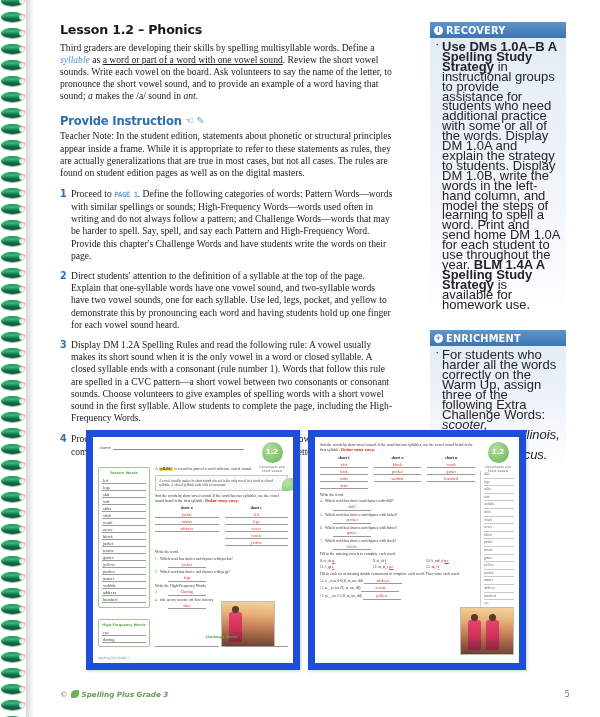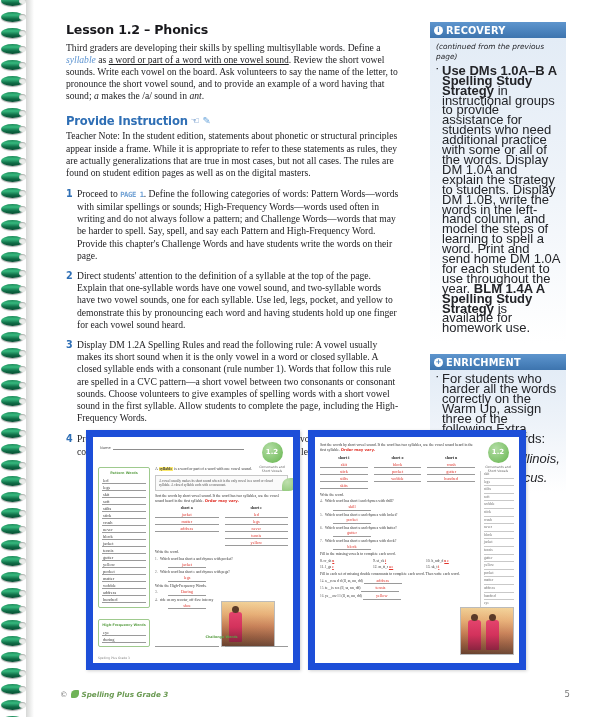--- a/index.html
+++ b/index.html
@@ -39,21 +39,21 @@
   }
 
   
   #page {
     position:absolute; left:26px; top:0; width:574px; height:717px;
     background:#fff;
   }
 
   
   #maincol {
-    position:absolute; left:34px; top:22px; width:333px;margin-left:6px;
+    position:absolute; left:34px; top:22px; width:333px;
   }
   .lesson-title {
     font-family:"DejaVu Sans", sans-serif;
     font-weight:bold; font-size:12.6px; color:#18181c;
     letter-spacing:-.2px; margin:0 0 5px 0;
   }
   .sec-head {
     font-family:"DejaVu Sans", sans-serif;
     font-weight:bold; font-size:11.6px; color:#2f6fb5;
     letter-spacing:-.2px; margin:0 0 2px 0;
@@ -490,21 +490,20 @@
     </ol>
   </div>
 
   <div id="sidecol">
 
     <div class="sb-head">
       <span class="badge">i</span>
       <span>RECOVERY</span>
     </div>
     <div class="sb-body">
-      <p class="cont">(continued from the previous page)</p>
       <ul>
         <li><span class="bd">Use DMs 1.0A–B A Spelling Study Strategy</span><span> in instructional groups to provide assistance for students who need additional practice with some or all of the words. Display DM 1.0A and explain the strategy to students. Display DM 1.0B, write the words in the left-hand column, and model the steps of learning to spell a word. Print and send home DM 1.0A for each student to use throughout the year. </span><span class="bd">BLM 1.4A A Spelling Study Strategy</span><span> is available for homework use.</span></li>
       </ul>
     </div>
 
     <div class="sb-gap"></div>
 
     <div class="sb-head">
       <span class="badge">+</span>
       <span>ENRICHMENT</span>

